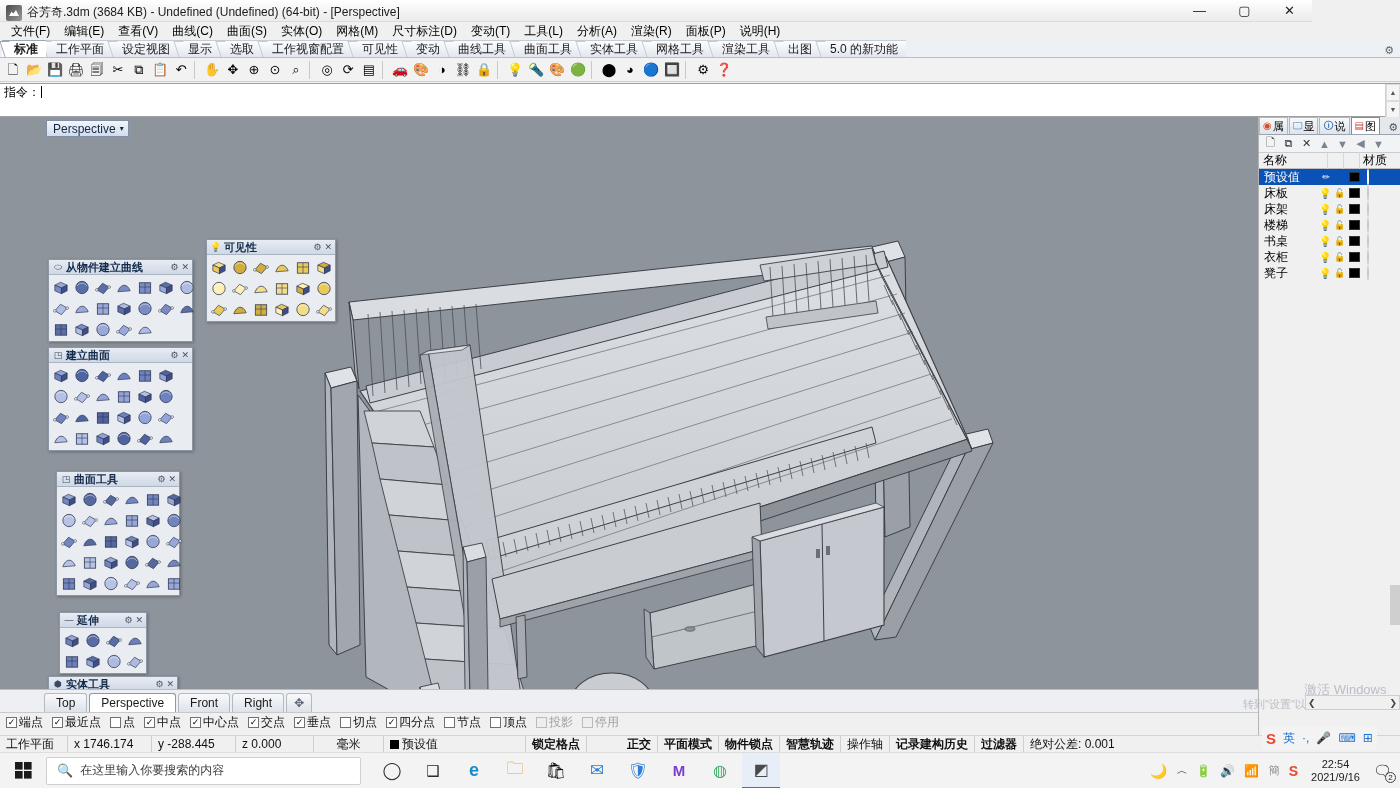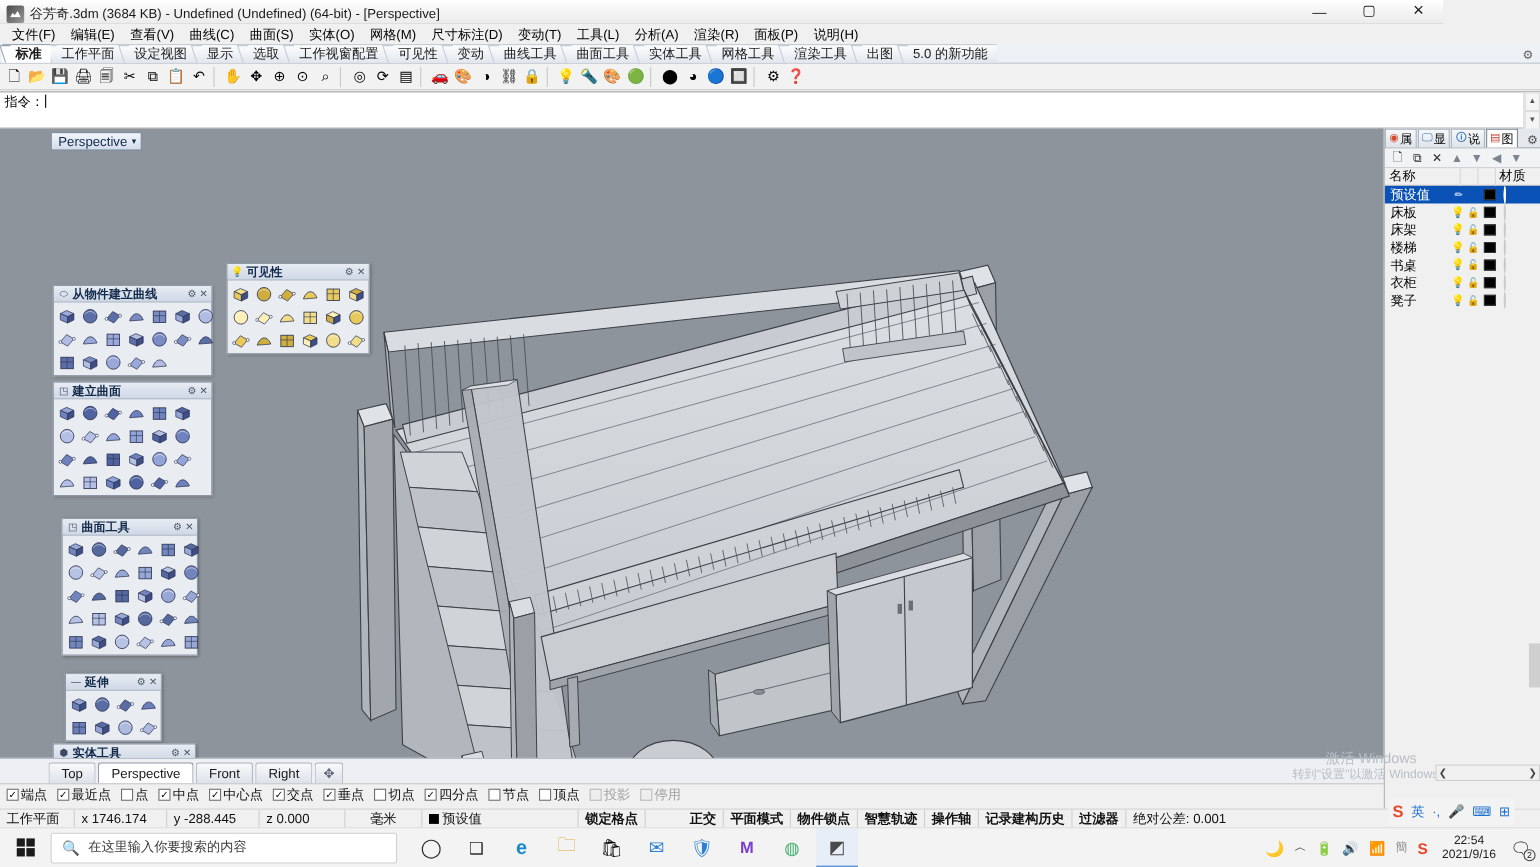--- a/index.html
+++ b/index.html
@@ -226,22 +226,22 @@
     background:#f0f0f0; border:1px solid #cfcfcf; display:flex; align-items:center;
     justify-content:space-between; padding:0 2px; font-size:9px; color:#444; z-index:25;
   }
   .vscroll-right {
     position:absolute; left:1390px; top:585px; width:10px; height:40px;
     background:#cfcfcf; z-index:25;
   }
 
   
   .watermark {
-    position:absolute; left:1175px; top:683px; color:#b9bec6; z-index:10;
-    font-size:11px; line-height:14px; text-align:center; pointer-events:none;
+    position:absolute; left:1243px; top:683px; color:#b9bec6; z-index:10;
+    font-size:11px; line-height:14px; text-align:right; pointer-events:none;
   }
   .watermark .w1 { font-size:13px; }
 
   
   .taskbar {
     position:absolute; left:0; top:752px; width:1400px; height:36px;
     background:#f3f3f3; border-top:1px solid #dedede;
     display:flex; align-items:center;
   }
   .tb-start {
@@ -1378,21 +1378,21 @@
       <div class="sb-cell" style="width:84px">x 1746.174</div>
       <div class="sb-cell" style="width:84px">y -288.445</div>
       <div class="sb-cell" style="width:78px">z 0.000</div>
       <div class="sb-cell" style="width:70px;text-align:center">毫米</div>
       <div class="sb-cell" style="width:142px"><span class="sb-swatch"></span><span>预设值</span></div>
       <div class="sb-cell" style="font-weight:bold;">锁定格点</div>
       <div class="sb-cell" style="font-weight:bold;margin-left:34px;">正交</div>
       <div class="sb-cell" style="font-weight:bold;">平面模式</div>
       <div class="sb-cell" style="font-weight:bold;">物件锁点</div>
       <div class="sb-cell" style="font-weight:bold;">智慧轨迹</div>
-      <div class="sb-cell" style="font-weight:bold;">操作轴</div>
+      <div class="sb-cell" style="font-weight:normal;">操作轴</div>
       <div class="sb-cell" style="font-weight:bold;">记录建构历史</div>
       <div class="sb-cell" style="font-weight:bold;">过滤器</div>
       <div class="sb-cell" style="border-right:none">绝对公差: 0.001</div>
     </div>
 
   <div class="rightpanel">
     <div class="rp-tabs" id="rp-tabs">
         <div class="rp-tab">
           <span class="ti" style="color:#d34b2a">◉</span>
           <span>属</span>

